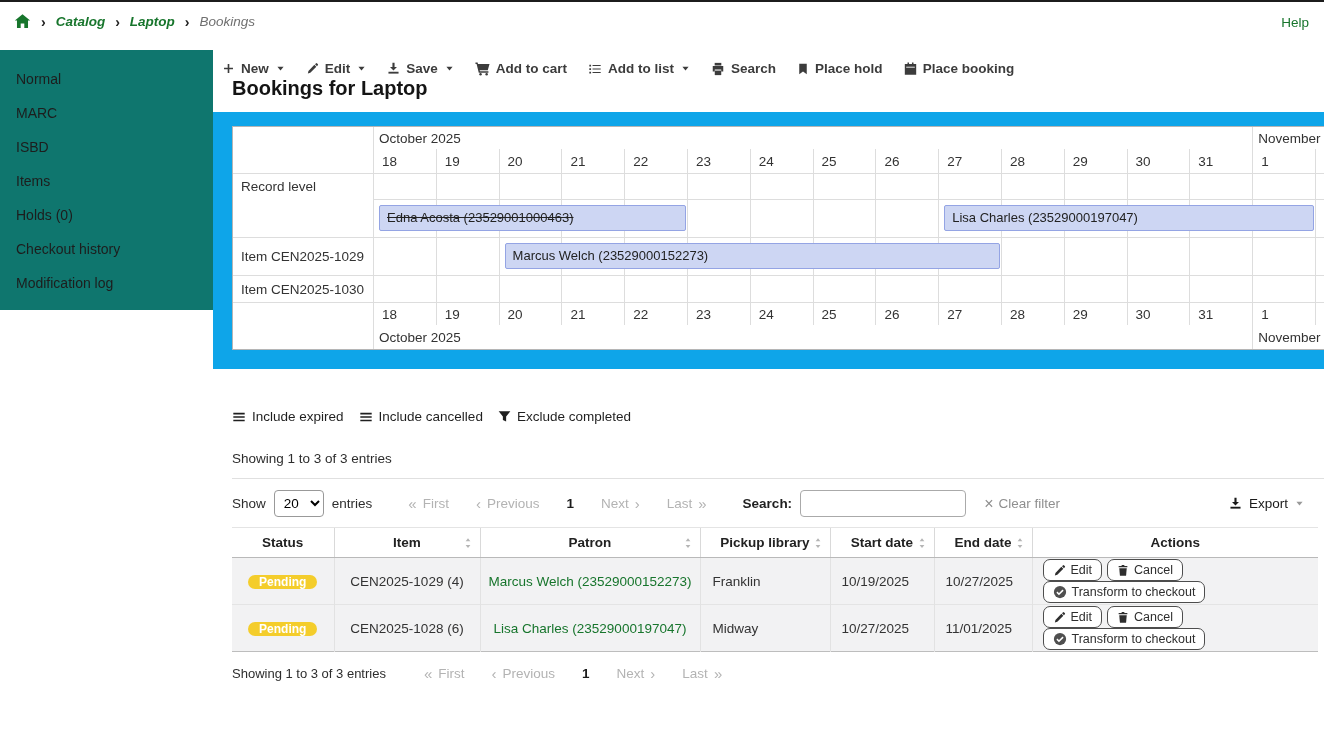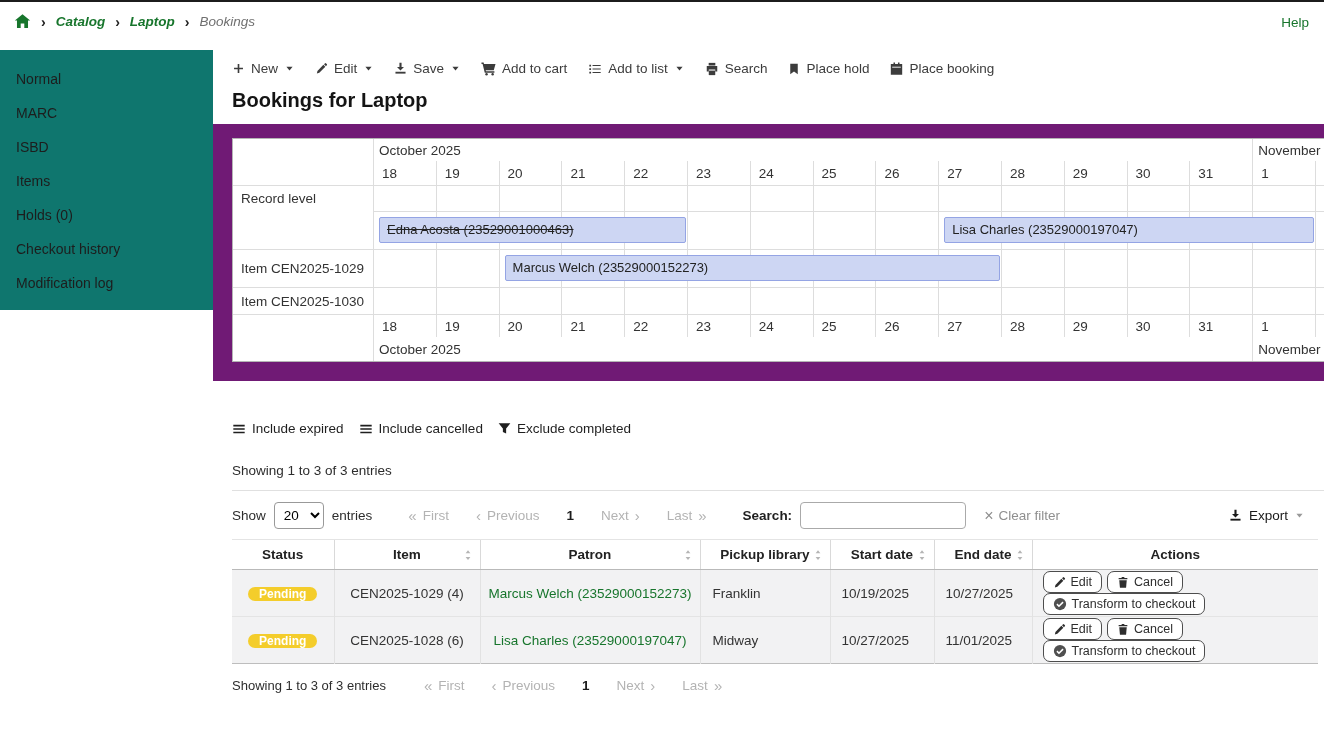--- a/index.html
+++ b/index.html
@@ -17,29 +17,29 @@
   .crumb.current{ color:#6f6f6f; font-style:italic; }
   .help{ position:absolute; right:15px; top:13px; color:var(--green); font-size:13.5px; text-decoration:none; cursor:pointer; }
 
   
   .sidebar{ position:absolute; left:0; top:50px; width:213px; background:#0f766e; padding:12px 0 10px 0; }
   .side-item{ height:34px; line-height:34px; padding-left:16px; font-size:14px; color:#1d1d1d; cursor:pointer; }
   .side-item.active{ background:#f0f0f0; border-left:4px solid var(--green); padding-left:12px; color:var(--green); font-weight:700; }
 
   
   .main{ position:absolute; left:213px; top:50px; width:1111px; }
-  .toolbar{ display:flex; gap:21px; padding:11px 0 0 19px; font-size:13.5px; color:#3c3c3c; }
+  .toolbar{ display:flex; gap:21px; padding:11px 0 0 9px; font-size:13.5px; color:#3c3c3c;font-weight:bold; }
   .tb-btn{ display:flex; align-items:center; gap:6px; background:none; border:none; padding:0; font:inherit; color:inherit; cursor:pointer; white-space:nowrap; }
   .icon{ display:inline-flex; align-items:center; }
   .tb-caret{ display:inline-flex; margin-left:1px; color:#3c3c3c; }
 
-  .title{ margin:13px 0 0 19px; font-size:20px; font-weight:700; color:#141414; }
-
-  
-  .panel{ margin-top:12px; background:#701a75; height:257px; width:1111px; }
+  .title{ margin:1px 0 0 19px; font-size:20px; font-weight:700; color:#141414; }
+
+  
+  .panel{ margin-top:12px; background:#0ea5e9; height:257px; width:1111px; }
   .gantt-wrap{ position:relative; top:14px; left:19px; width:1092px; height:226px; overflow:hidden; }
   .gantt{ position:relative; display:grid; grid-template-columns:140px repeat(16,62.8px);
           grid-template-rows:22px 24px 26px 38px 38px 27px 23px 24px;
           background:#fff; border:1px solid #b5b5b5; font-size:13.5px; width:1147px; }
   .gc{ padding-left:8px; display:flex; align-items:center; color:#333; overflow:hidden; white-space:nowrap; }
   .month-cell{ padding-left:5px; }
   .bl{ border-left:1px solid #ddd; }
   .bt{ border-top:1px solid #ddd; }
   .bar{ position:absolute; height:26px; background:var(--barfill); border:1px solid var(--barborder); border-radius:2px;
         font-size:13px; line-height:24px; padding-left:7px; white-space:nowrap; overflow:hidden; color:#222; cursor:pointer; }

